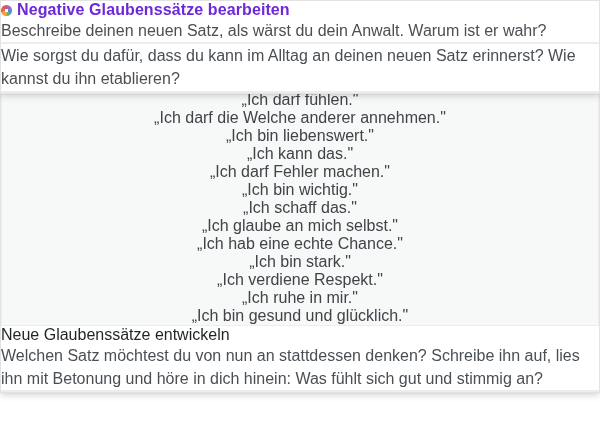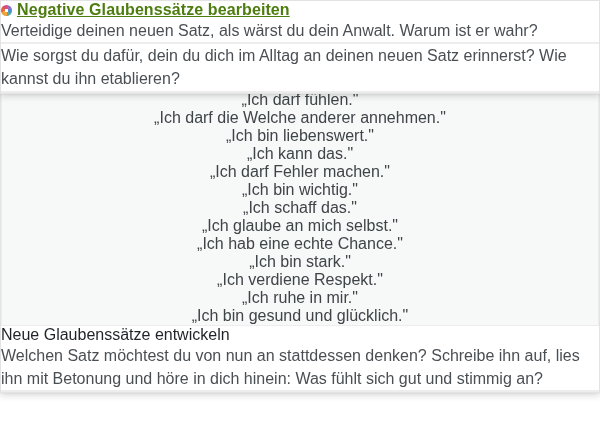--- a/index.html
+++ b/index.html
@@ -36,24 +36,23 @@
         #e8653f 55deg 110deg,
         #d94f7a 110deg 165deg,
         #8e6fc4 165deg 225deg,
         #4c8fd4 225deg 285deg,
         #4fb3a6 285deg 330deg,
         #f2a33c 330deg 360deg);
     box-shadow:inset 0 0 0 0.5px rgba(0,0,0,0.07);
   }
   .pg-title{
     font-weight:bold;
-    color:#4d7c0f;
+    color:#6d28d9;
     letter-spacing:0.1px;
     white-space:nowrap;
-    text-decoration:underline;
   }
 
   
   .para{
     color:#4a4f54;
     line-height:1.45;
   }
   .prompt{
     color:#4a4f54;
     line-height:1.45;
@@ -211,19 +210,19 @@
     <div class="sec-head h1">Neue Glaubenssätze entwickeln</div>
     <div class="prompt q1">Welchen Satz möchtest du von nun an stattdessen denken? Schreibe ihn auf, lies ihn mit Betonung und höre in dich hinein: Was fühlt sich gut und stimmig an?</div>
     <div class="field f1"></div>
   </div>
 
   <div class="page" id="page5">
     <div class="pg-head">
       <span class="logo"></span>
       <span class="pg-title">Negative Glaubenssätze bearbeiten</span>
     </div>
-    <div class="prompt q1">Verteidige deinen neuen Satz, als wärst du dein Anwalt. Warum ist er wahr?</div>
-    <div class="field f1"></div>
-    <div class="prompt q2">Wie sorgst du dafür, dein du dich im Alltag an deinen neuen Satz erinnerst? Wie kannst du ihn etablieren?</div>
+    <div class="prompt q1">Beschreibe deinen neuen Satz, als wärst du dein Anwalt. Warum ist er wahr?</div>
+    <div class="field f1"></div>
+    <div class="prompt q2">Wie sorgst du dafür, dass du kann im Alltag an deinen neuen Satz erinnerst? Wie kannst du ihn etablieren?</div>
     <div class="field f2"></div>
   </div>
 
 </div>
 
 </body></html>

